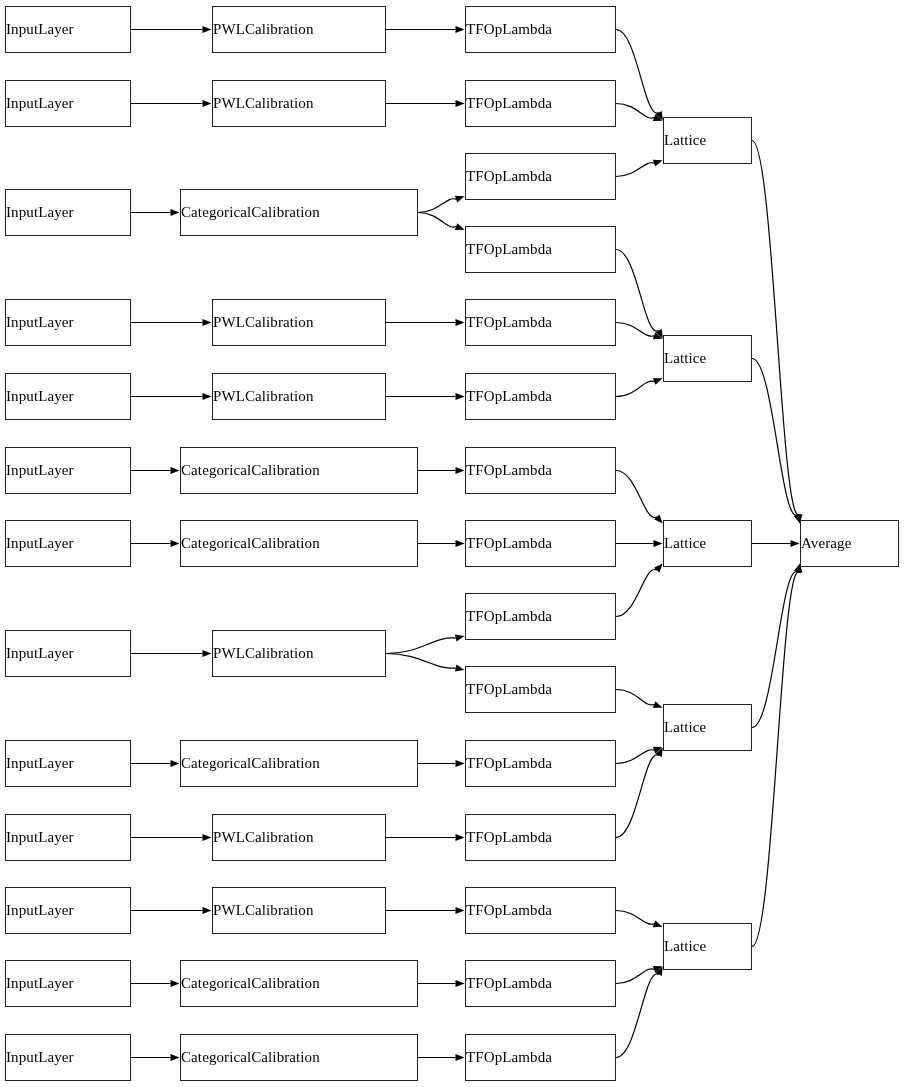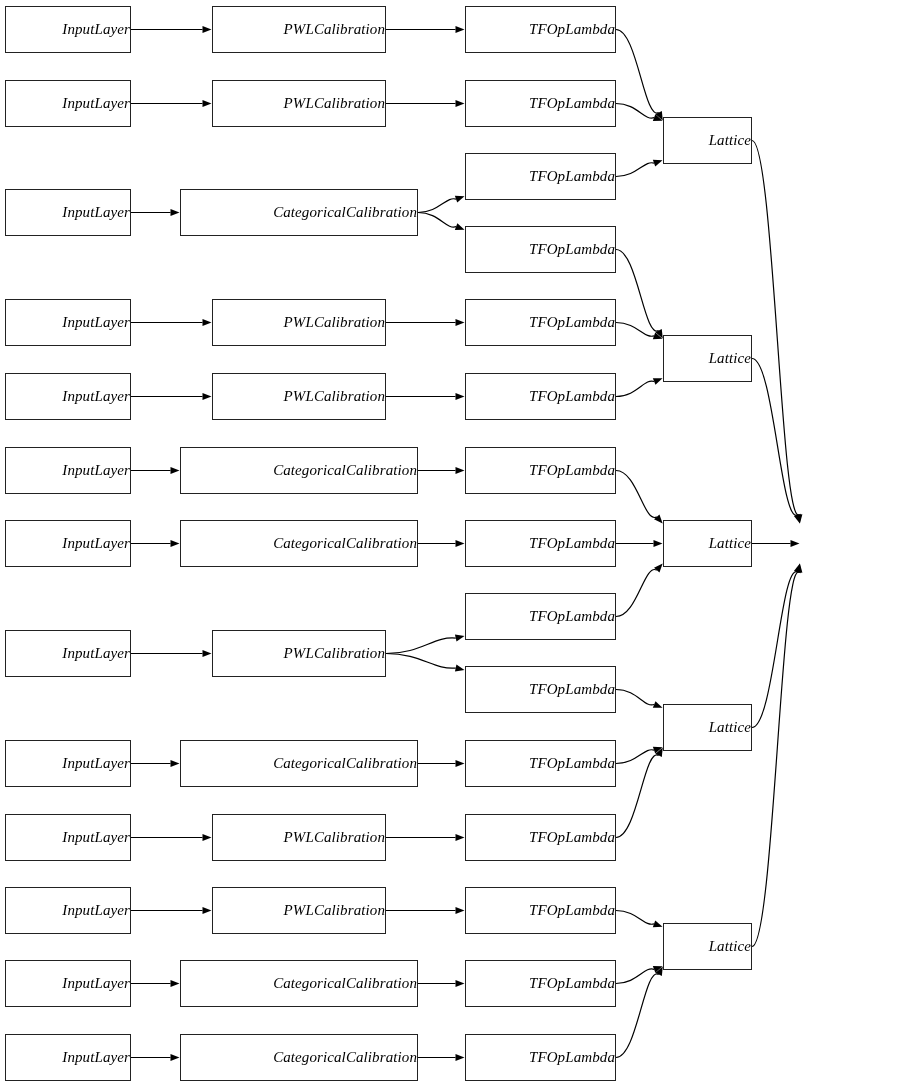--- a/index.html
+++ b/index.html
@@ -10,27 +10,26 @@
     font-family:"Liberation Serif","DejaVu Serif",serif;
     overflow:hidden;
   }
   .node{
     position:absolute;
     box-sizing:border-box;
     border:1px solid #222222;
     background:#ffffff;
     display:flex;
     align-items:center;
-    justify-content:flex-end;
+    justify-content:flex-start;
     color:#000000;
     font-size:15px;
     line-height:1;
     white-space:nowrap;
     letter-spacing:0.1px;
-    font-style:italic;
   }
   #edges{
     position:absolute;
     left:0;top:0;
     width:905px;height:1087px;
     pointer-events:none;
   }
   #edges path, #edges line{
     stroke:#000000;
     stroke-width:1.2px;
@@ -271,13 +270,16 @@
     </div>
     <div class="node" style="left: 663px; top: 520px; width: 89px; height: 47px;">
       <span>Lattice</span>
     </div>
     <div class="node" style="left: 663px; top: 704px; width: 89px; height: 47px;">
       <span>Lattice</span>
     </div>
     <div class="node" style="left: 663px; top: 923px; width: 89px; height: 47px;">
       <span>Lattice</span>
     </div>
+    <div class="node" style="left: 800px; top: 520px; width: 99px; height: 47px;">
+      <span>Average</span>
+    </div>
   </div>
 
 </body></html>

